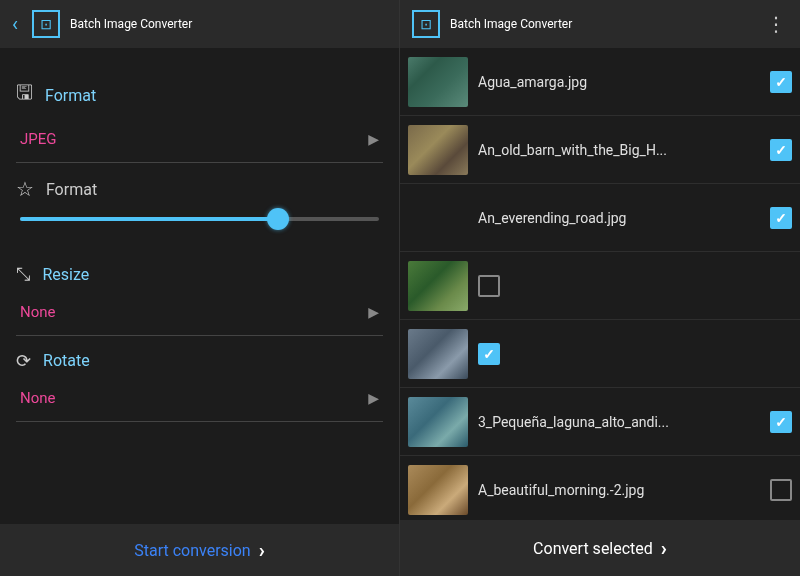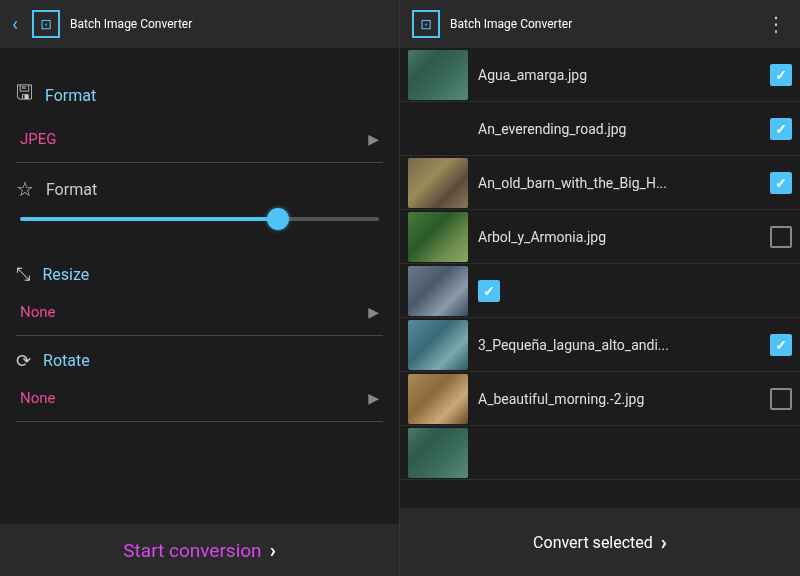--- a/index.html
+++ b/index.html
@@ -167,22 +167,22 @@
       height: 52px;
       background: #2a2a2a;
       display: flex;
       align-items: center;
       justify-content: center;
       gap: 8px;
       cursor: pointer;
     }
 
     .footer-label {
-      color: #d946ef;
-      font-size: 19px;
+      color: #3b82f6;
+      font-size: 16px;
       text-align: right;
     }
 
     .footer-chevron {
       color: #ffffff;
       font-size: 20px;
       font-weight: bold;
     }
 
     
@@ -214,21 +214,21 @@
     }
 
     .file-list {
       flex: 1;
       overflow: hidden;
     }
 
     .file-item {
       display: flex;
       align-items: center;
-      height: 54px;
+      height: 68px;
       border-bottom: 1px solid #2e2e2e;
       padding: 0 8px;
       gap: 10px;
     }
 
     .thumb {
       width: 60px;
       height: 50px;
       object-fit: cover;
       flex-shrink: 0;
@@ -290,21 +290,21 @@
     }
 
     .checkbox.checked::after {
       content: '✓';
       color: #fff;
       font-size: 14px;
       font-weight: bold;
     }
 
     .right-footer {
-      height: 68px;
+      height: 56px;
       background: #2a2a2a;
       display: flex;
       align-items: center;
       justify-content: center;
       gap: 8px;
       cursor: pointer;
     }
 
     .right-footer-label {
       color: #ffffff;
@@ -393,32 +393,31 @@
     <span class="more-icon">⋮</span>
   </div>
 
   <div class="file-list" id="file-list">
   <div class="file-item">
         <div class="thumb thumb-landscape"></div>
         <span class="file-name">Agua_amarga.jpg</span>
         <div class="checkbox checked"></div>
       </div>
       <div class="file-item">
+        <div class="thumb thumb-barn"></div>
+        <span class="file-name">An_old_barn_with_the_Big_H...</span>
+        <div class="checkbox checked"></div>
+      </div>
+      <div class="file-item">
         <div class="thumb thumb-sky"></div>
         <span class="file-name">An_everending_road.jpg</span>
         <div class="checkbox checked"></div>
       </div>
       <div class="file-item">
-        <div class="thumb thumb-barn"></div>
-        <span class="file-name">An_old_barn_with_the_Big_H...</span>
-        <div class="checkbox checked"></div>
-      </div>
-      <div class="file-item">
         <div class="thumb thumb-tree"></div>
-        <span class="file-name">Arbol_y_Armonia.jpg</span>
         <div class="checkbox"></div>
       </div>
       <div class="file-item">
         <div class="thumb thumb-mountains"></div>
         <div class="checkbox checked"></div>
       </div>
       <div class="file-item">
         <div class="thumb thumb-lagoon"></div>
         <span class="file-name">3_Pequeña_laguna_alto_andi...</span>
         <div class="checkbox checked"></div>

